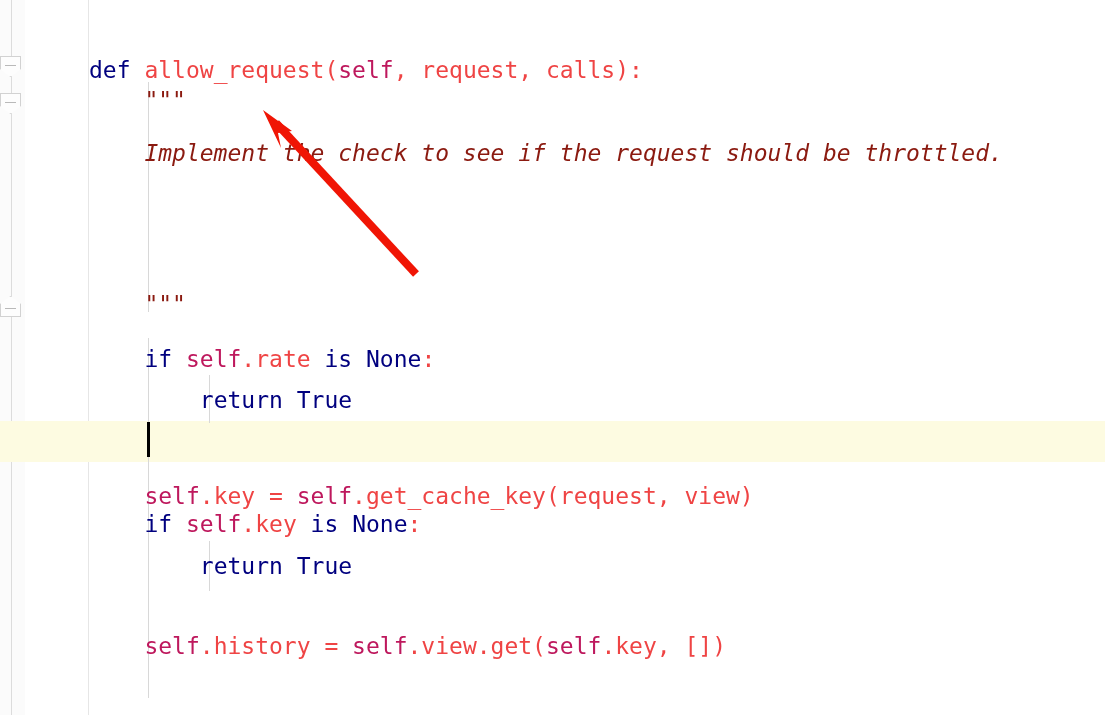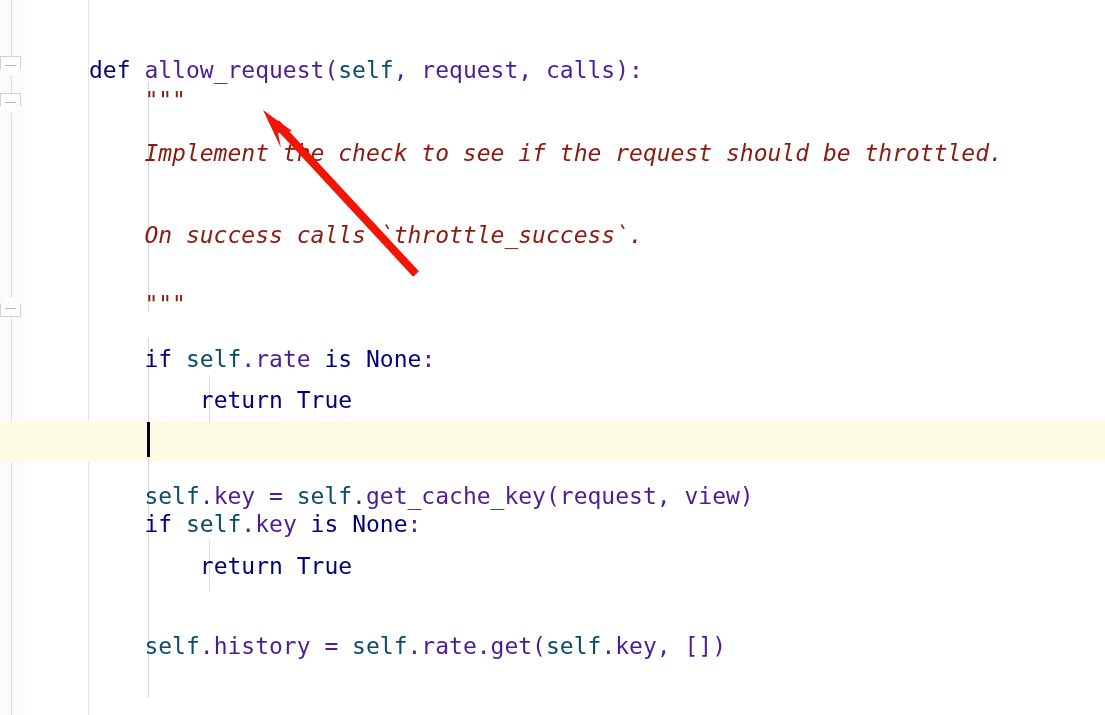--- a/index.html
+++ b/index.html
@@ -114,22 +114,22 @@
     left: 0;
     height: 41px;
     line-height: 41px;
     white-space: pre;
     font-family: "DejaVu Sans Mono", monospace;
     font-size: 23px;
     letter-spacing: 0px;
     color: #000000;
   }
   .kw   { color: #00007f; font-weight: 500; }
-  .slf  { color: #0c4a6e; }
-  .pln  { color: #4c1d95; }
+  .slf  { color: #be185d; }
+  .pln  { color: #ef4444; }
   .doc  { color: #8b1a10; font-style: italic; }
 
   .caret {
     position: absolute;
     width: 3px;
     height: 35px;
     background: #000000;
   }
 
   
@@ -169,30 +169,29 @@
       <div class="line-highlight" style="top: 421px;"></div>
       <div class="indent-guide" style="left: 59px; top: 82px; height: 230px;"></div>
       <div class="indent-guide" style="left: 59px; top: 338px; height: 360px;"></div>
       <div class="indent-guide" style="left: 120px; top: 375px; height: 48px;"></div>
       <div class="indent-guide" style="left: 120px; top: 541px; height: 50px;"></div>
       <div class="code-line" style="top: 50px;"><span class="kw">def</span><span class="pln"> allow_request(</span><span class="slf">self</span><span class="pln">, request, calls):</span></div>
       <div class="code-line" style="top: 80px;"><span class="doc">    """</span></div>
       <div class="code-line" style="top: 112px;">&nbsp;</div>
       <div class="code-line" style="top: 133px;"><span class="doc">    Implement the check to see if the request should be throttled.</span></div>
       <div class="code-line" style="top: 174px;">&nbsp;</div>
-      <div class="code-line" style="top: 215px;"><span class="doc">    On success calls `throttle_success`.</span></div>
       <div class="code-line" style="top: 284px;"><span class="doc">    """</span></div>
       <div class="code-line" style="top: 339px; text-align: center;"><span class="pln">    </span><span class="kw">if</span><span class="pln"> </span><span class="slf">self</span><span class="pln">.rate </span><span class="kw">is</span><span class="pln"> </span><span class="kw">None</span><span class="pln">:</span></div>
       <div class="code-line" style="top: 380px;"><span class="pln">        </span><span class="kw">return</span><span class="pln"> </span><span class="kw">True</span></div>
       <div class="code-line" style="top: 421px;">&nbsp;</div>
       <div class="code-line" style="top: 448px; margin-top: 28px;"><span class="pln">    </span><span class="slf">self</span><span class="pln">.key = </span><span class="slf">self</span><span class="pln">.get_cache_key(request, view)</span></div>
       <div class="code-line" style="top: 504px; text-align: right;"><span class="pln">    </span><span class="kw">if</span><span class="pln"> </span><span class="slf">self</span><span class="pln">.key </span><span class="kw">is</span><span class="pln"> </span><span class="kw">None</span><span class="pln">:</span></div>
       <div class="code-line" style="top: 546px;"><span class="pln">        </span><span class="kw">return</span><span class="pln"> </span><span class="kw">True</span></div>
       <div class="code-line" style="top: 587px;">&nbsp;</div>
-      <div class="code-line" style="top: 626px;"><span class="pln">    </span><span class="slf">self</span><span class="pln">.history = </span><span class="slf">self</span><span class="pln">.rate.get(</span><span class="slf">self</span><span class="pln">.key, [])</span></div>
+      <div class="code-line" style="top: 626px;"><span class="pln">    </span><span class="slf">self</span><span class="pln">.history = </span><span class="slf">self</span><span class="pln">.view.get(</span><span class="slf">self</span><span class="pln">.key, [])</span></div>
       <div class="caret" style="left: 58px; top: 422px;"></div>
     </div>
 
   <svg id="annotation-arrow" viewBox="0 0 1105 715" width="1105" height="715" xmlns="http://www.w3.org/2000/svg">
     <g>
       <line id="arrow-shaft" x1="416" y1="274" x2="276" y2="123" stroke="#f01505" stroke-width="8" stroke-linecap="butt"></line>
       <polygon id="arrow-head" points="263,110 292,131 278,133 281,148" fill="#f01505"></polygon>
     </g>
   </svg>
 

